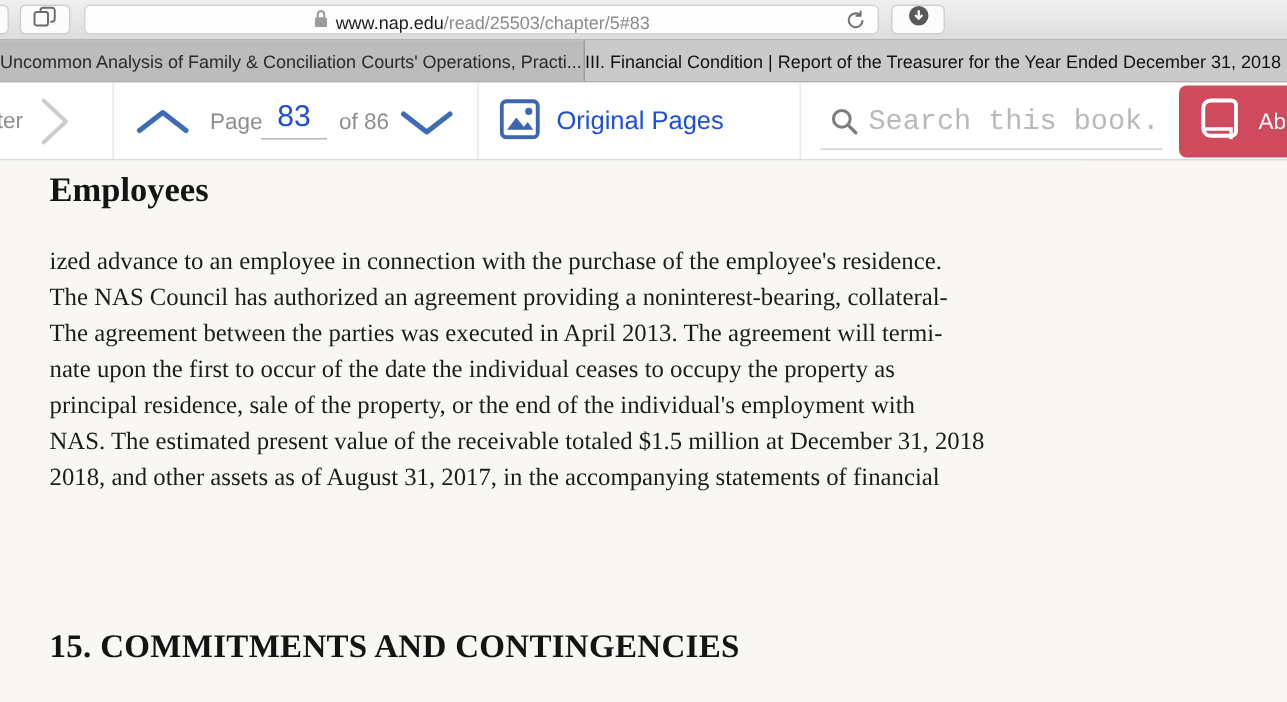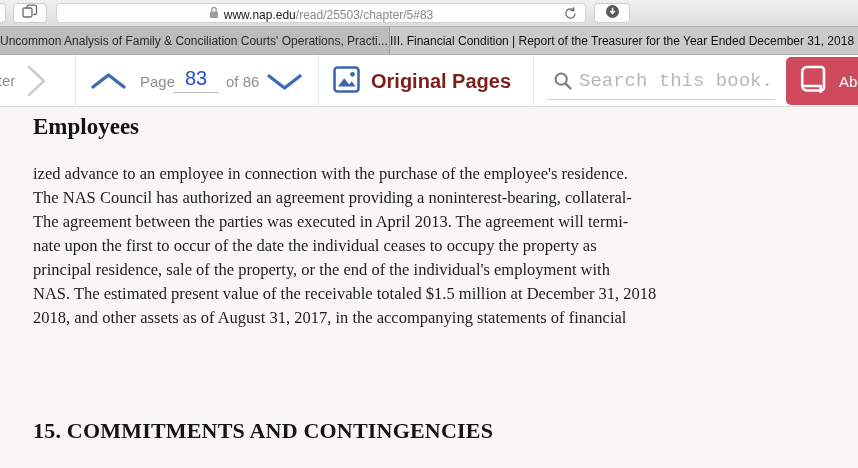--- a/index.html
+++ b/index.html
@@ -72,21 +72,21 @@
     font-size: 20px; color: #1d4ed8; text-align: center; outline: none;
   }
   .of-label { left: 226px; top: 18px; }
   .orig-pages {
     position: absolute; left: 333px; top: 12px; height: 28px;
     display: flex; align-items: center; gap: 11px;
     background: none; border: none; cursor: pointer;
   }
   .orig-pages-label {
     font-family: "Liberation Sans", sans-serif;
-    font-size: 20px; color: #7f1d1d; font-weight: bold;
+    font-size: 17px; color: #1d4ed8;
   }
   .search-icon-wrap { position: absolute; left: 553px; top: 16px; }
   .search-input {
     position: absolute; left: 579px; top: 14px; width: 190px; height: 24px;
     border: none; background: transparent; outline: none;
     font-family: Liberation Mono, monospace;
     font-size: 19px; color: #777;
   }
   .search-input::placeholder { color: #b8b8b8; opacity: 1; }
   .search-underline { position: absolute; left: 547px; top: 44px; width: 228px; height: 1px; background: #cfcfcf; }

